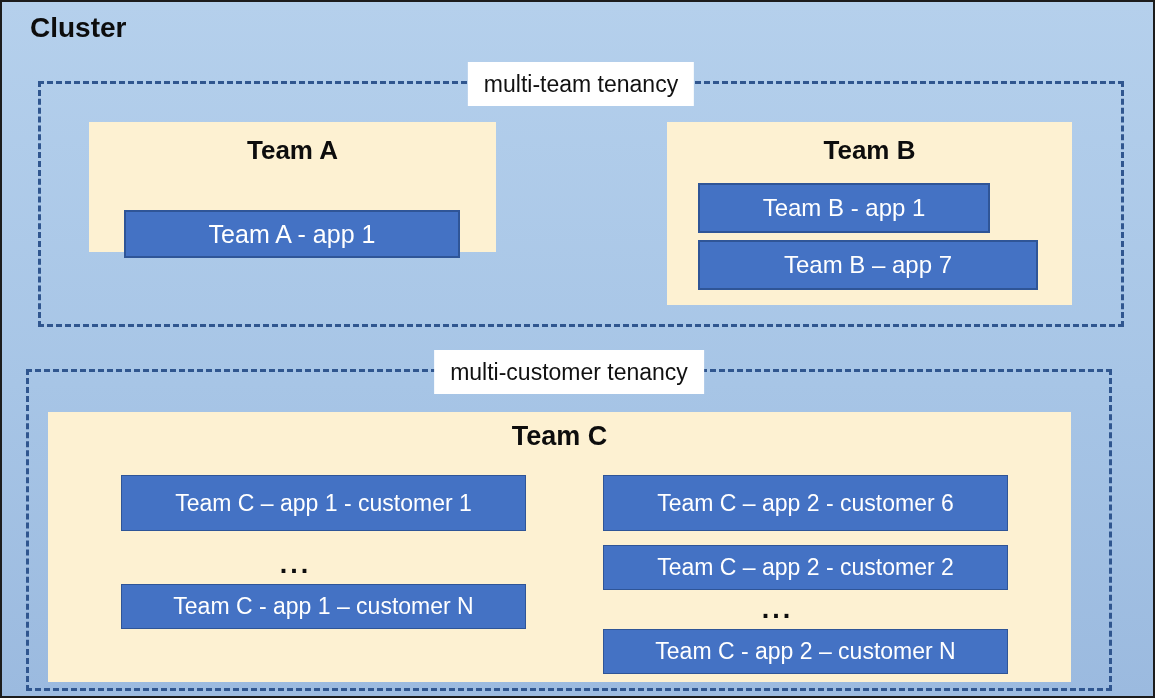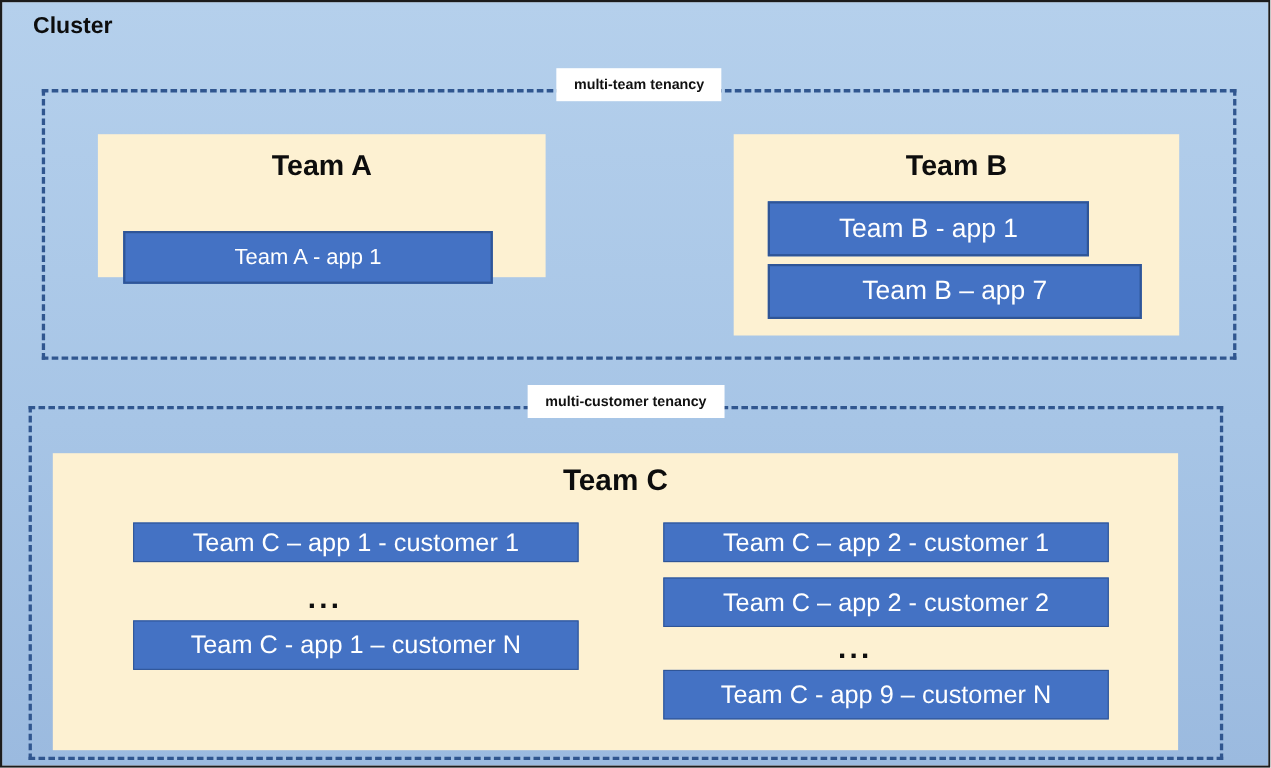--- a/index.html
+++ b/index.html
@@ -15,44 +15,43 @@
       #a7c5e6 55%,
       var(--background_bottom, #9bbadf) 100%);
     font-family: "Liberation Sans", sans-serif;
     overflow: hidden;
   }
 
   .cluster-title {
     position: absolute;
     left: 28px;
     top: 10px;
-    font-size: 21px;
+    font-size: 28px;
     font-weight: bold;
     color: var(--title_text, #0d0d0d);
   }
 
   .zone {
     position: absolute;
     border: 3px dashed var(--dashed_border, #30568f);
   }
   .zone-team     { left: 36px; top: 79px;  width: 1086px; height: 246px; }
   .zone-customer { left: 24px; top: 367px; width: 1086px; height: 322px; }
 
   .zone-label {
     position: absolute;
     left: 50%;
     top: -22px;
     transform: translateX(-50%);
     background: var(--label_bg, #ffffff);
     padding: 6px 16px;
-    font-size: 13px;
+    font-size: 23px;
     color: #111;
     white-space: nowrap;
     line-height: 1.4;
-    font-weight: bold;
   }
 
   .team {
     position: absolute;
     background: var(--team_fill, #fdf1d2);
   }
   .team-a { left: 48px;  top: 38px; width: 407px;  height: 130px; }
   .team-b { left: 626px; top: 38px; width: 405px;  height: 183px; }
   .team-c { left: 19px;  top: 40px; width: 1023px; height: 270px; }
 
@@ -68,30 +67,30 @@
   .app {
     background: var(--app_fill, #4472c4);
     border: 2px solid var(--app_border, #2f5597);
     color: var(--app_text, #ffffff);
     display: flex;
     align-items: center;
     justify-content: center;
     font-size: 23px;
     white-space: nowrap;
   }
-  .app-a1 { position: absolute; left: 23px; top: 88px;  width: 336px; height: 48px; font-size: 20px; }
+  .app-a1 { position: absolute; left: 35px; top: 88px;  width: 336px; height: 48px; font-size: 25px; }
   .app-b1 { position: absolute; left: 31px; top: 61px;  width: 292px; height: 50px; font-size: 24px; }
   .app-b2 { position: absolute; left: 31px; top: 118px; width: 340px; height: 50px; font-size: 24px; }
 
   .col { position: absolute; top: 63px; width: 405px; }
   .col-1 { left: 73px; }
   .col-2 { left: 555px; }
 
   .c-app { border-width: 1px; height: 45px; }
-  .c-app.row-1 { height: 36px; margin-bottom: 14px; }
+  .c-app.row-1 { height: 56px; margin-bottom: 14px; }
   .dots {
     height: 39px;
     display: flex;
     align-items: center;
     justify-content: center;
     padding-right: 56px;
     font-weight: bold;
     font-size: 27px;
     letter-spacing: 3px;
     color: #0d0d0d;
@@ -125,21 +124,21 @@
     <div class="team team-c">
       <div class="team-title">Team C</div>
 
       <div class="col col-1">
         <div class="app c-app row-1">Team C – app 1 - customer 1</div>
         <div class="dots">...</div>
         <div class="app c-app row-3">Team C - app 1 – customer N</div>
       </div>
 
       <div class="col col-2">
-        <div class="app c-app row-1">Team C – app 2 - customer 1</div>
+        <div class="app c-app row-1">Team C – app 2 - customer 6</div>
         <div class="app c-app row-2">Team C – app 2 - customer 2</div>
         <div class="dots">...</div>
-        <div class="app c-app row-3">Team C - app 9 – customer N</div>
+        <div class="app c-app row-3">Team C - app 2 – customer N</div>
       </div>
     </div>
   </div>
 
 </div>
 
 </body></html>

